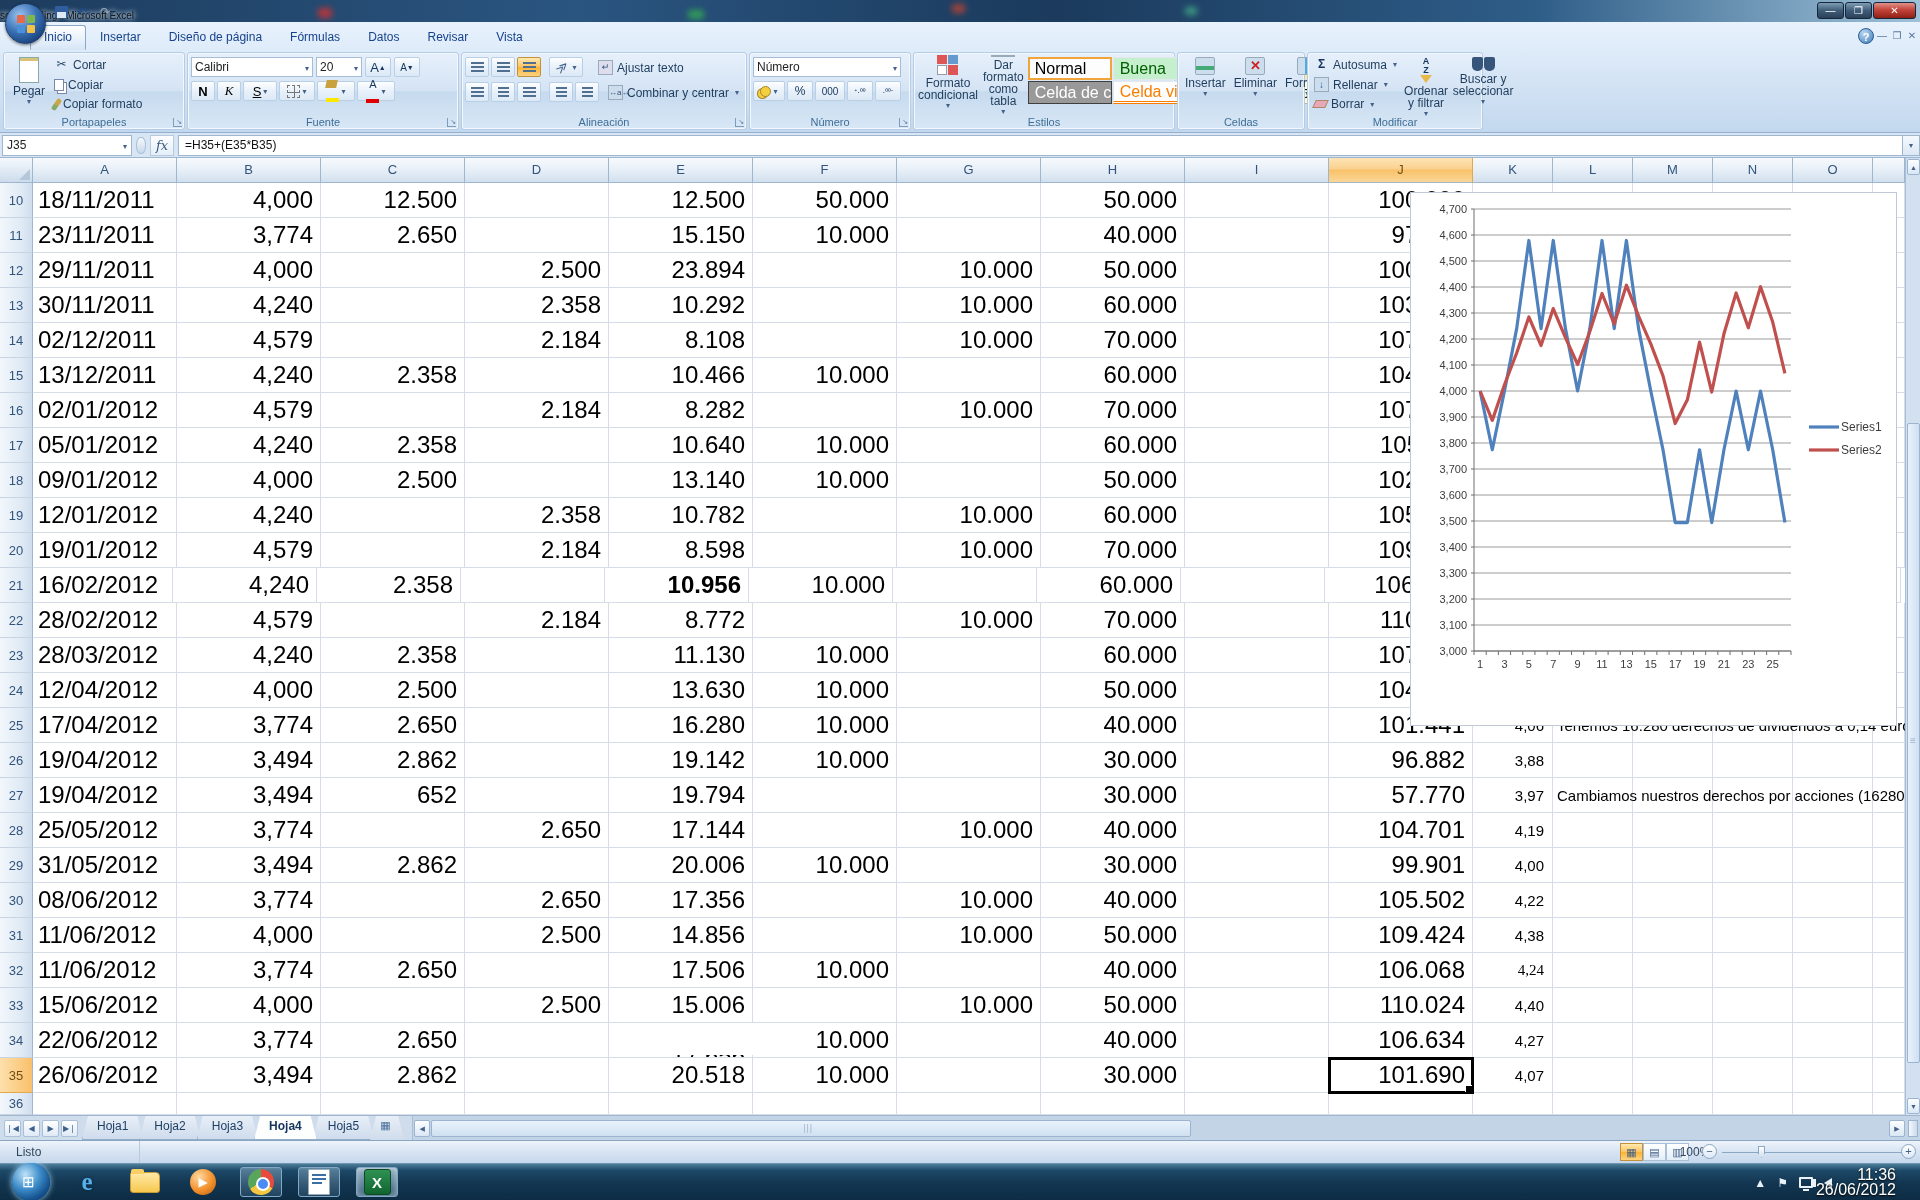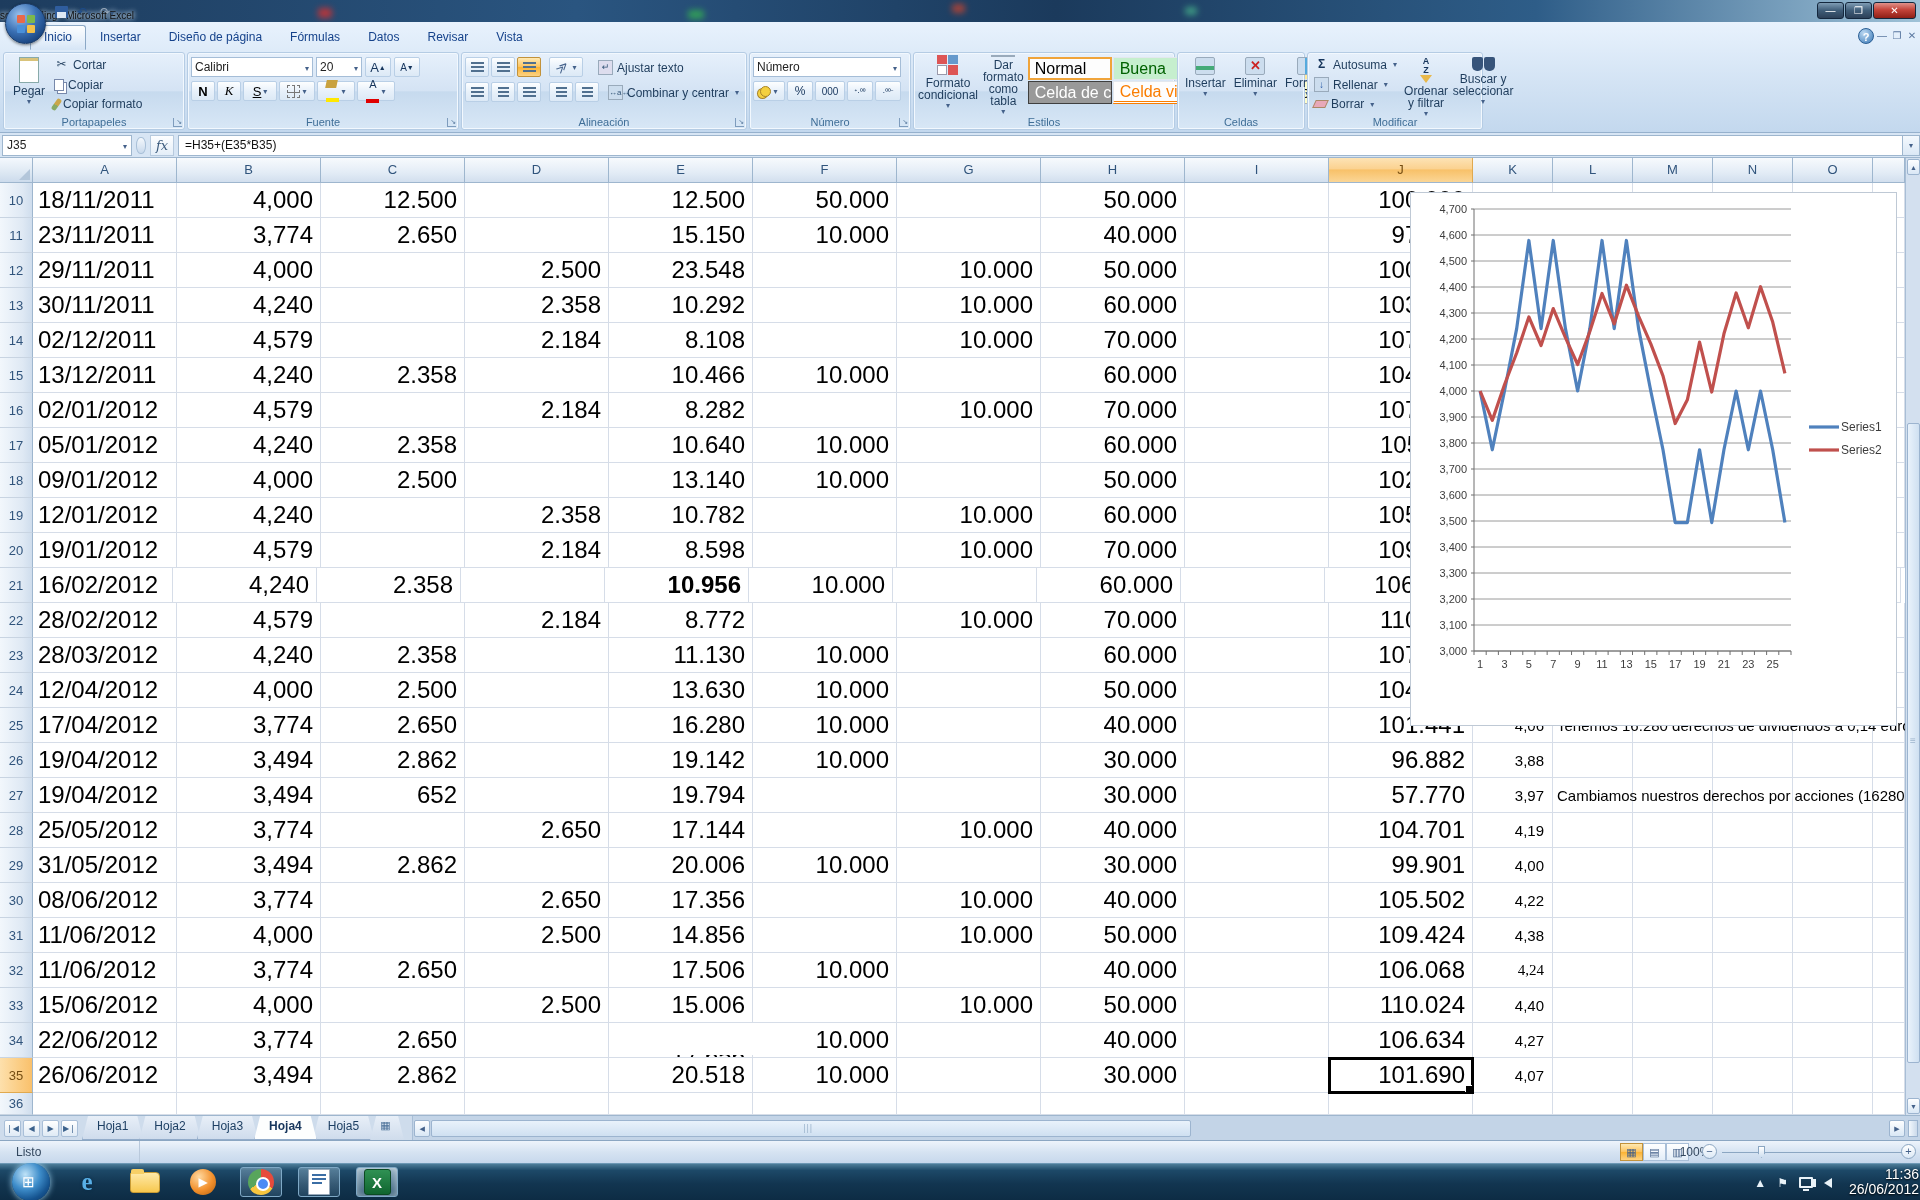--- a/index.html
+++ b/index.html
@@ -186,21 +186,21 @@
     display:flex;flex-direction:column;gap:2px;padding:4px 3px}
   .docapp i{height:2px;background:#3b6ea5}
   .xlapp{width:27px;height:26px;background:linear-gradient(#2f9153,#10652f);border:1px solid #0b4a22;border-radius:3px;
     color:#fff;font-size:15px;font-weight:bold;text-align:center;line-height:25px}
   .tray{position:absolute;right:88px;top:0;height:37px;display:flex;align-items:center;gap:11px;color:#e9f2f8}
   .trayi{font-size:12px}
   .netico{position:relative;width:14px;height:11px;border:2px solid #e9f2f8;border-radius:1px}
   .netico::after{content:"";position:absolute;left:2px;bottom:-5px;width:6px;height:2px;background:#e9f2f8}
   .spk{width:0;height:0;border-top:5px solid transparent;border-bottom:5px solid transparent;border-right:8px solid #e9f2f8;position:relative}
   .spk::after{content:"";position:absolute;left:-12px;top:-4px;width:4px;height:8px;background:#e9f2f8}
-  .clock{position:absolute;right:1px;top:3px;text-align:right;color:#fff;font-size:14px;line-height:15px;text-shadow:0 1px 2px #000}
+  .clock{position:absolute;right:24px;top:3px;text-align:right;color:#fff;font-size:16px;line-height:15px;text-shadow:0 1px 2px #000}
 </style>
 </head>
 <body>
 
 <div class="screen">
 
   <div class="titlebar">
     <div class="blob" style="left:318px;top:8px;width:14px;height:10px;background:#c33"></div>
     <div class="blob" style="left:688px;top:10px;width:16px;height:9px;background:#3a5"></div>
     <div class="blob" style="left:952px;top:4px;width:13px;height:9px;background:#b43"></div>
@@ -547,21 +547,21 @@
           <div class="cell sm" style="width: 80px;"></div>
           <div class="cell sm" style="width: 80px;"></div>
           <div class="cell" style="width: 32px;"></div>
         </div>
         <div class="row">
           <div class="rowhead">12</div>
           <div class="cell a" style="width: 144px;">29/11/2011</div>
           <div class="cell num" style="width: 144px;">4,000</div>
           <div class="cell num" style="width: 144px;"></div>
           <div class="cell num" style="width: 144px;">2.500</div>
-          <div class="cell num" style="width: 144px;">23.548</div>
+          <div class="cell num" style="width: 144px;">23.894</div>
           <div class="cell num" style="width: 144px;"></div>
           <div class="cell num" style="width: 144px;">10.000</div>
           <div class="cell num" style="width: 144px;">50.000</div>
           <div class="cell num" style="width: 144px;"></div>
           <div class="cell num" style="width: 144px;">100.600</div>
           <div class="cell sm" style="width: 80px;">4,02</div>
           <div class="cell sm l" style="width: 80px;"></div>
           <div class="cell sm" style="width: 80px;"></div>
           <div class="cell sm" style="width: 80px;"></div>
           <div class="cell sm" style="width: 80px;"></div>

